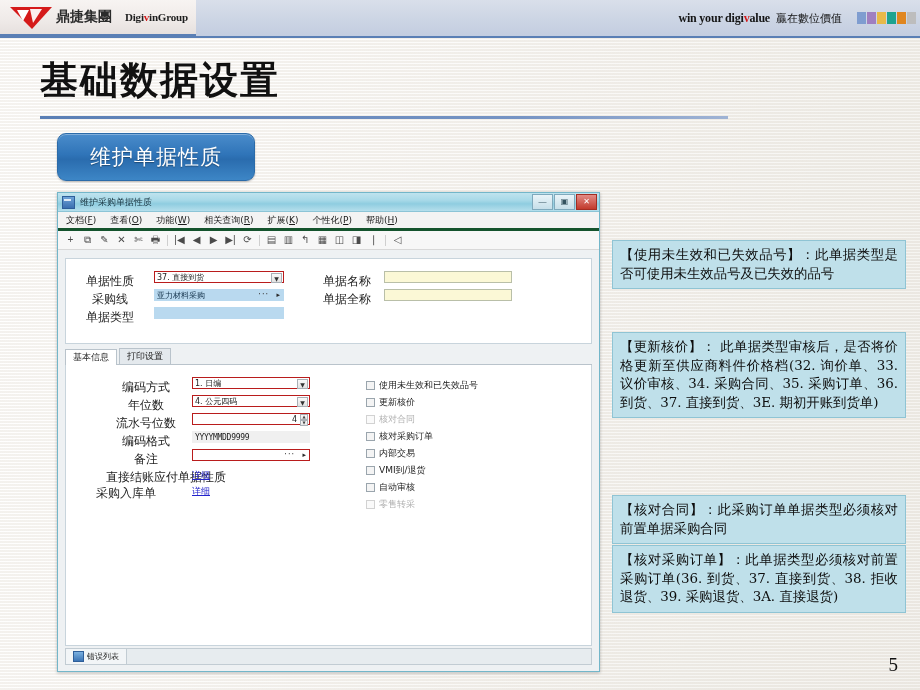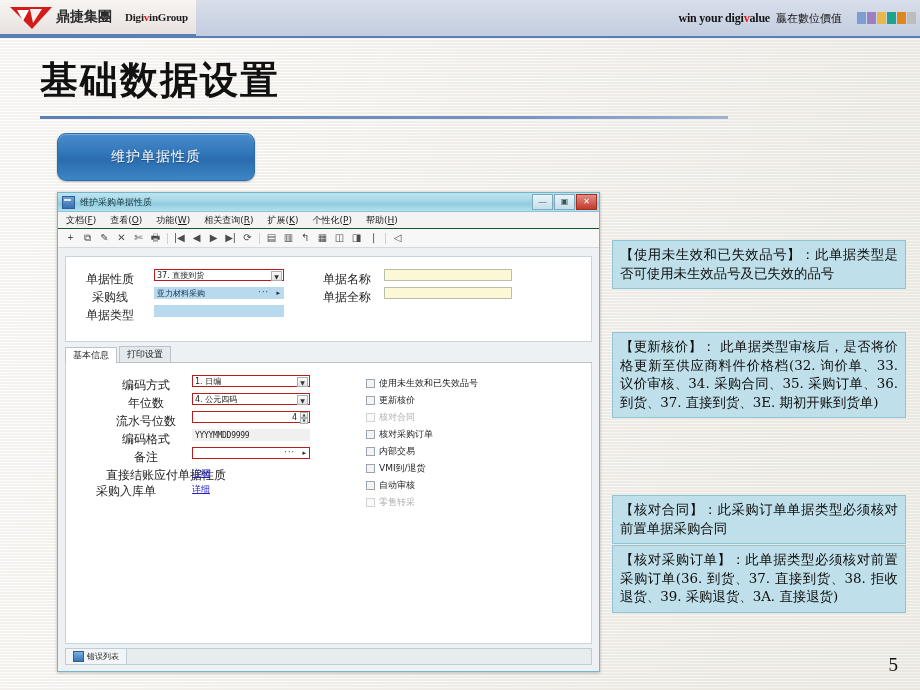--- a/index.html
+++ b/index.html
@@ -69,21 +69,21 @@
   #pill{
     position:absolute;left:57px;top:133px;width:196px;height:46px;
     border-radius:9px;
     background:linear-gradient(to bottom,#4a8ccb 0%,#2f74b8 45%,#2a6cae 55%,#3d86c6 100%);
     border:1px solid #2b6ba9;
     box-shadow:0 1px 2px rgba(0,0,0,0.25), inset 0 1px 0 rgba(255,255,255,0.30);
     display:flex;align-items:center;justify-content:center;
   }
   #pill span{
     font-family:"DejaVu Sans","Liberation Sans",sans-serif;
-    font-size:14px;color:#ffffff;letter-spacing:1px;
+    font-size:21px;color:#ffffff;letter-spacing:1px;
     text-shadow:0 1px 1px rgba(0,0,0,0.35);
   }
   
   #win{
     position:absolute;left:57px;top:192px;width:541px;height:478px;
     background:#eef1f3;
     border:1px solid #73b6c9;
     box-shadow:0 1px 3px rgba(0,0,0,0.25);
   }
   #titlebar{
@@ -109,21 +109,21 @@
     width:19px;height:14px;border:1px solid #7fa9bc;
     background:linear-gradient(to bottom,#e9f4f8,#c6dfe9);
     display:flex;align-items:center;justify-content:center;
     font-size:8px;color:#33525f;line-height:1;
   }
   .wbtn.close{
     background:linear-gradient(to bottom,#e38c86,#c23a2c);
     border-color:#a32d22;color:#fff;font-weight:bold;
   }
   #menubar{
-    height:16px;background:#f3f3f3;border-bottom:1px solid #14532d;
+    height:16px;background:#f3f3f3;border-bottom:3px solid #14532d;
     display:flex;align-items:center;padding-left:8px;gap:14px;
   }
   .menu-item{
     font-size:9px;color:#1a1a1a;
     font-family:"DejaVu Sans","Liberation Sans",sans-serif;
     white-space:nowrap;
   }
   .menu-item u{text-decoration:underline;}
   #toolbar{
     height:18px;background:#f7f7f7;border-bottom:1px solid #d8d8d8;

